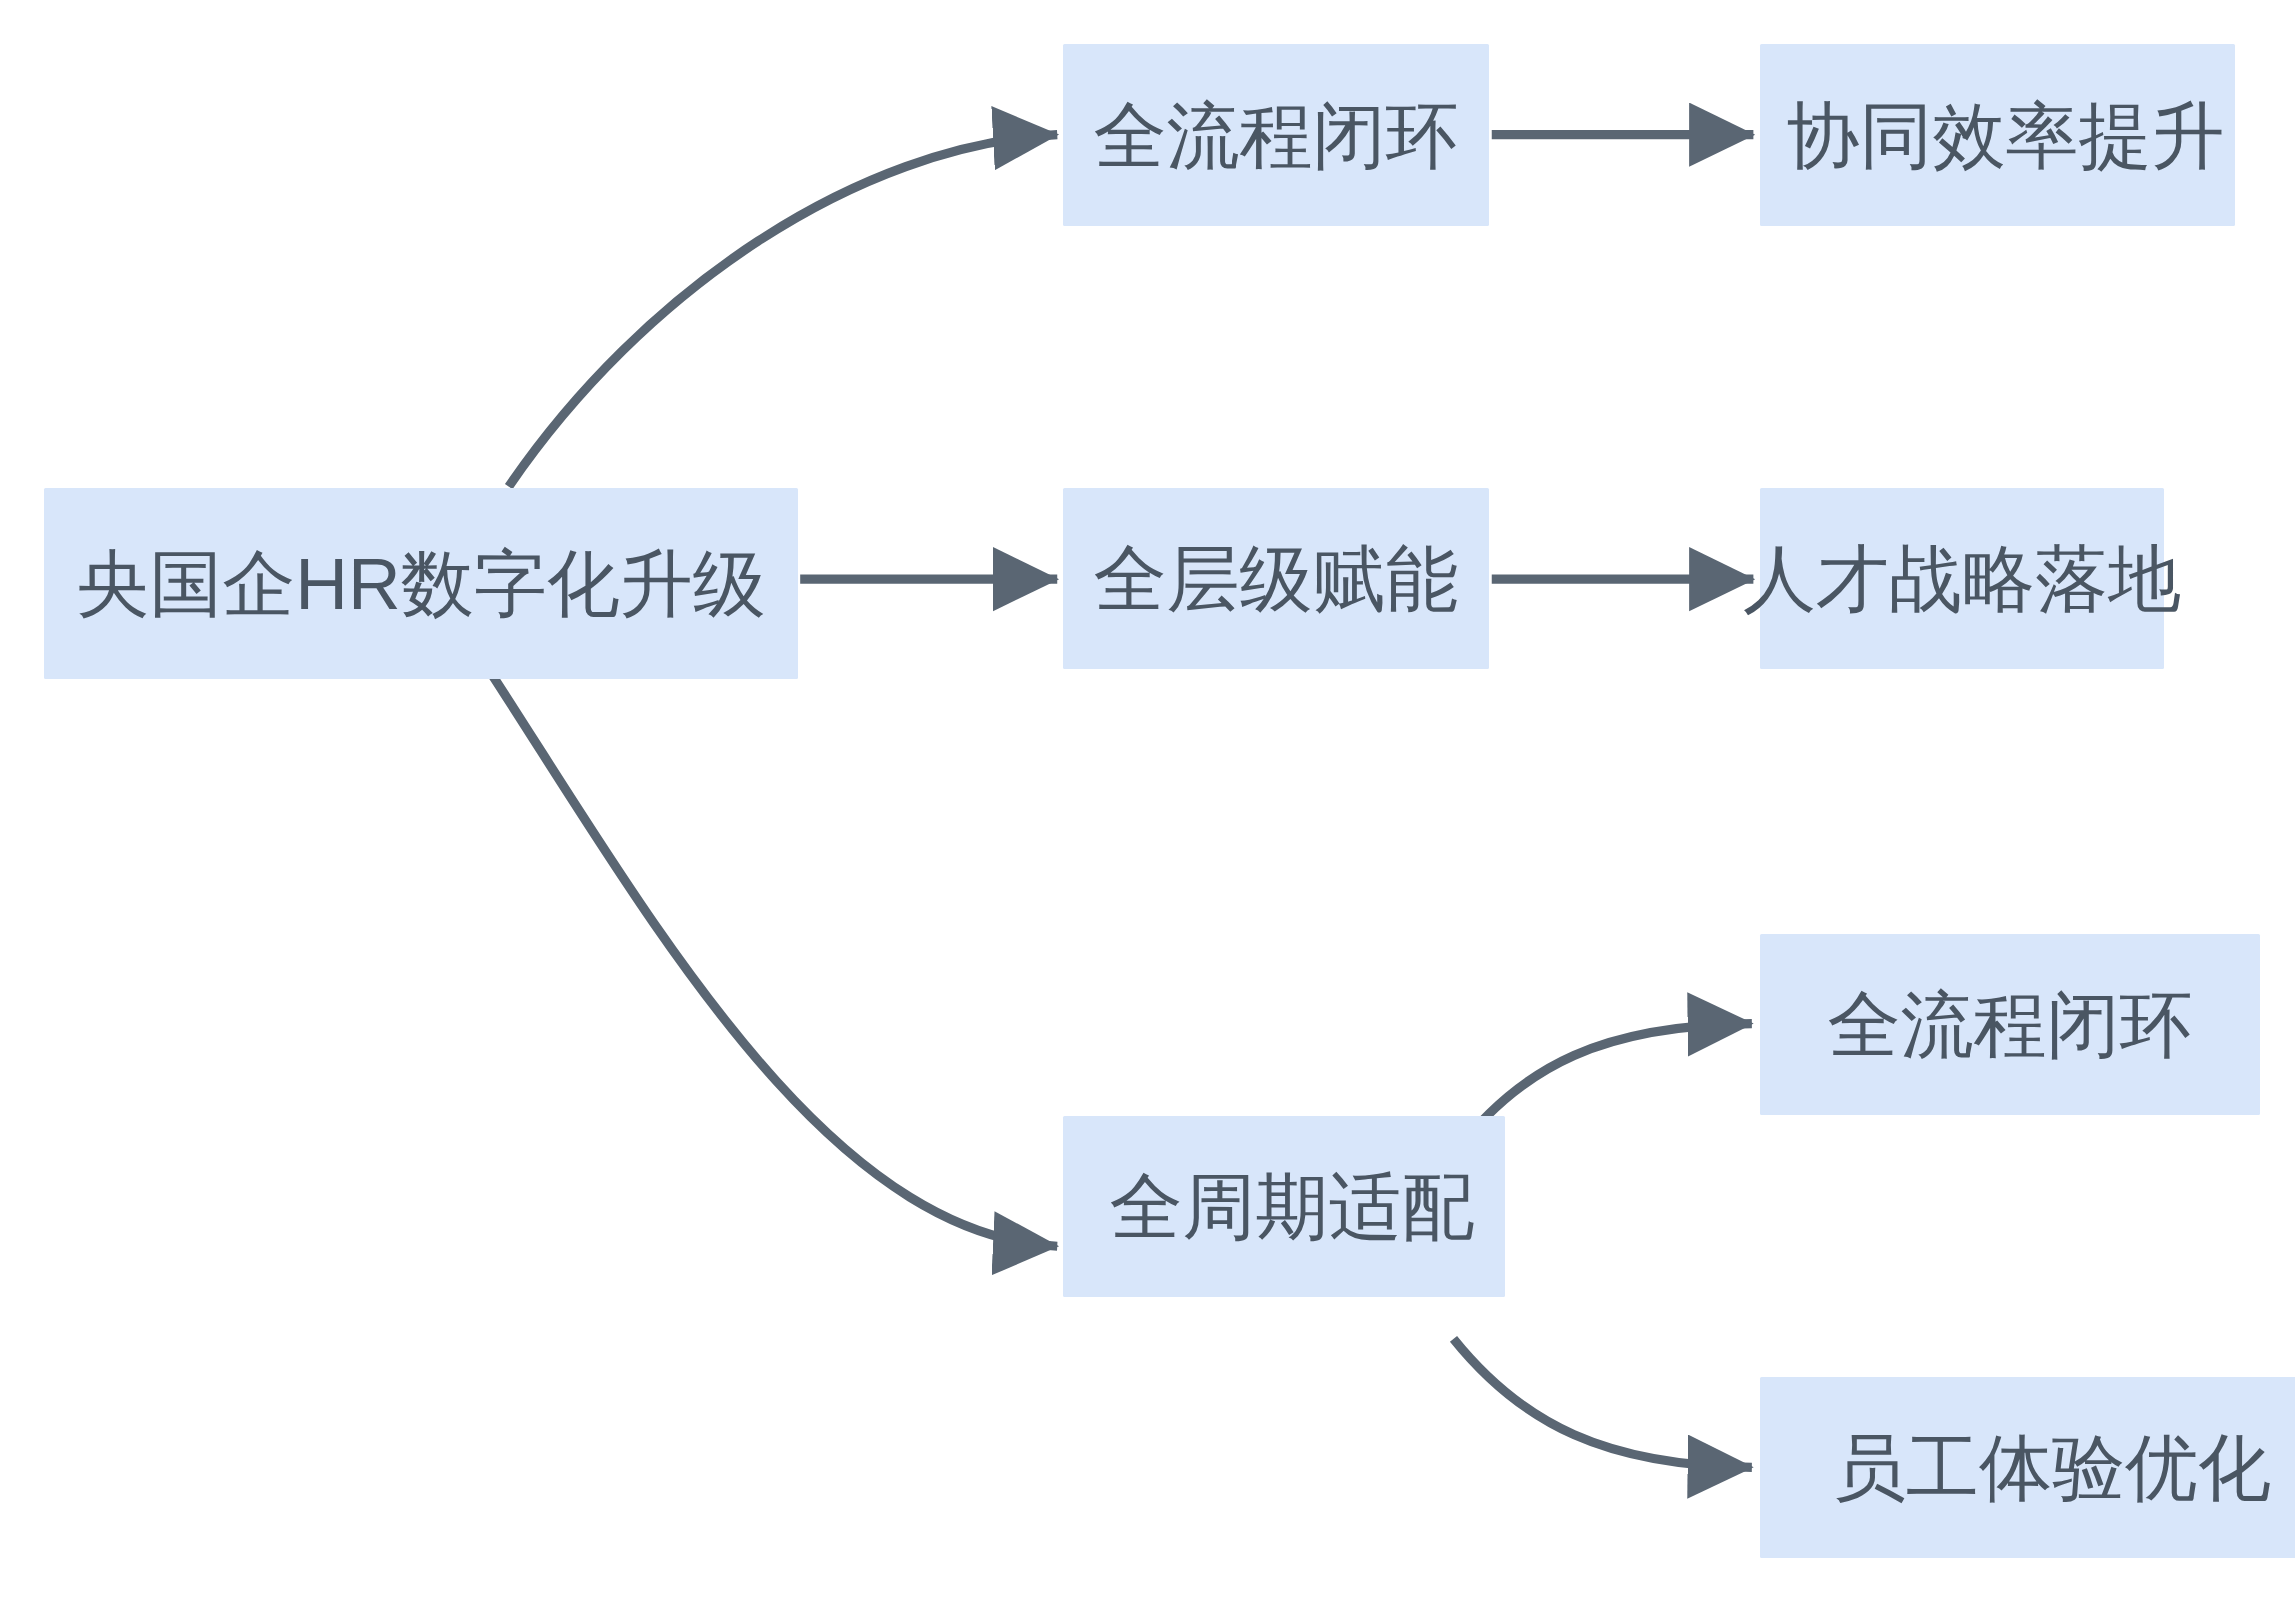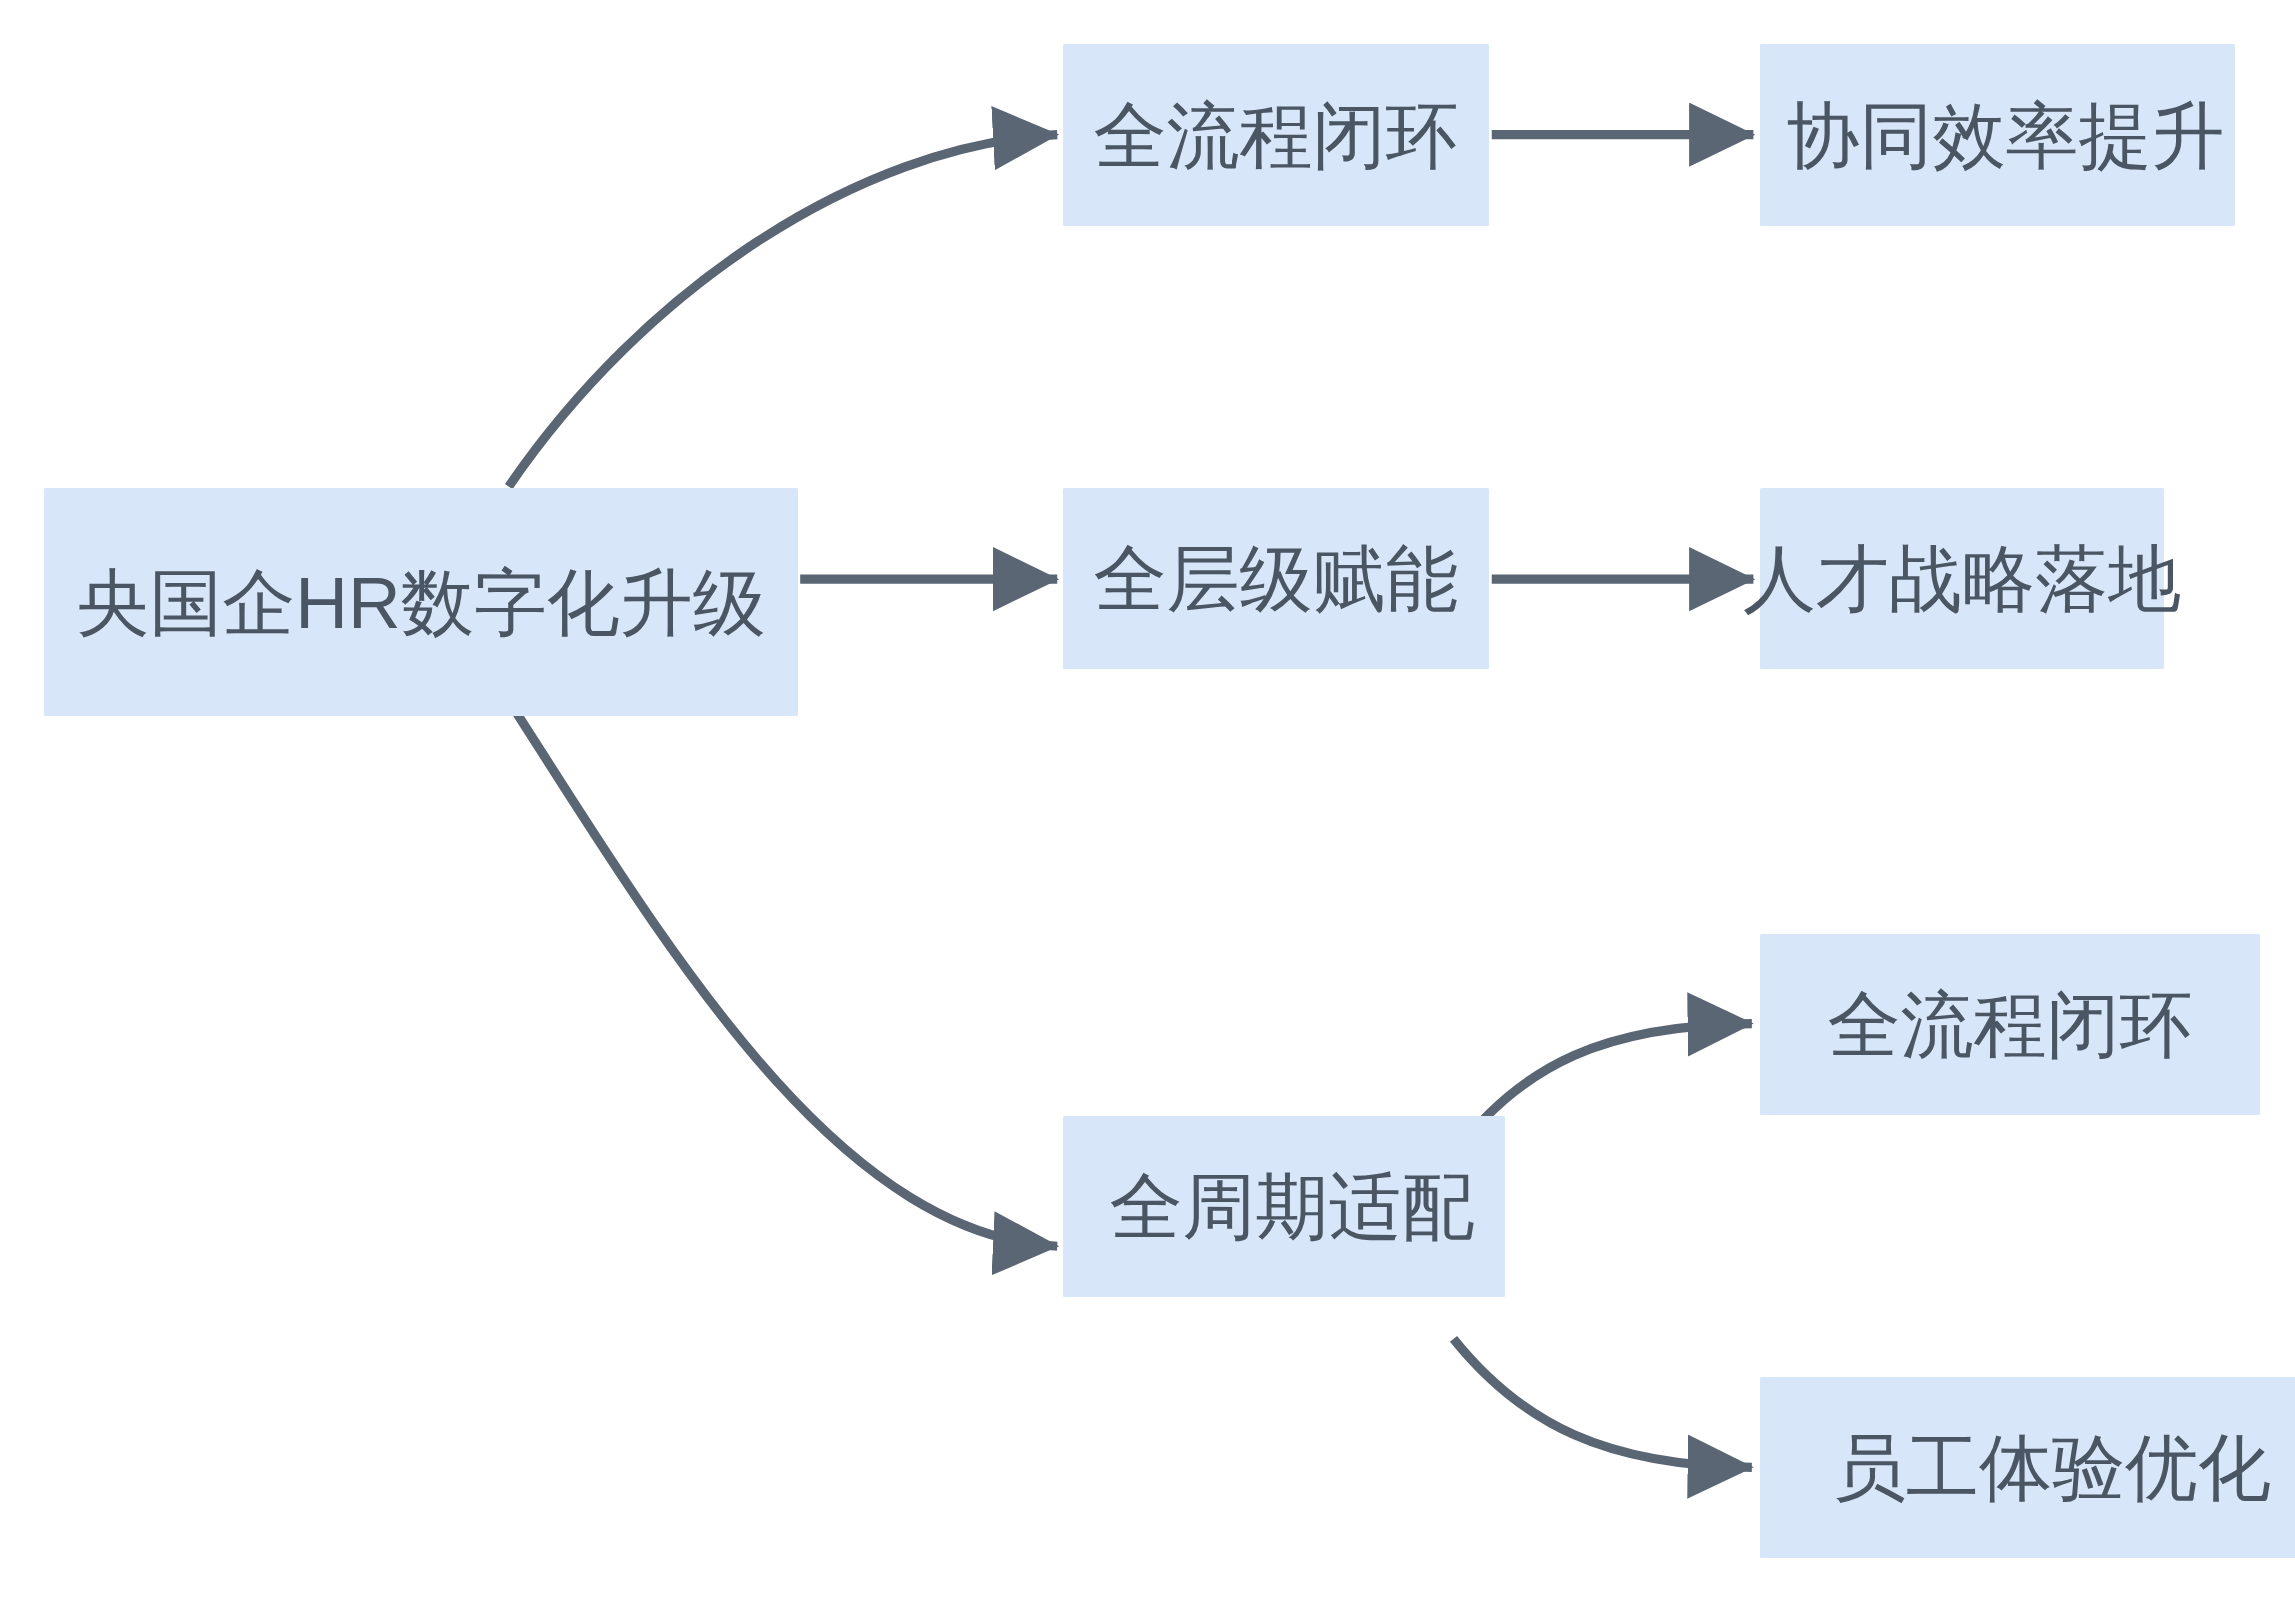--- a/index.html
+++ b/index.html
@@ -26,21 +26,21 @@
   .node{
     position:absolute;
     display:flex;align-items:center;justify-content:center;
     background:var(--node-fill);
     color:var(--node-text);
     font-size:73px;
     line-height:1;
     white-space:nowrap;
     border-radius:1.5px;
   }
-  #n-root{left:44px;top:488px;width:754px;height:228px;}
+  #n-root{left:44px;top:488px;width:754px;height:191px;}
   #n-m1{left:1063px;top:44px;width:426px;height:182px;}
   #n-m2{left:1063px;top:488px;width:426px;height:181px;}
   #n-m3{left:1063px;top:1116px;width:426px;height:181px;padding-left:16px;}
   #n-r1{left:1760px;top:44px;width:459px;height:182px;padding-left:16px;}
   #n-r2{left:1760px;top:488px;width:404px;height:181px;}
   #n-r3{left:1760px;top:934px;width:500px;height:181px;}
   #n-r4{left:1760px;top:1377px;width:500px;height:181px;padding-left:42px;}
 </style>
 </head>
 <body>

